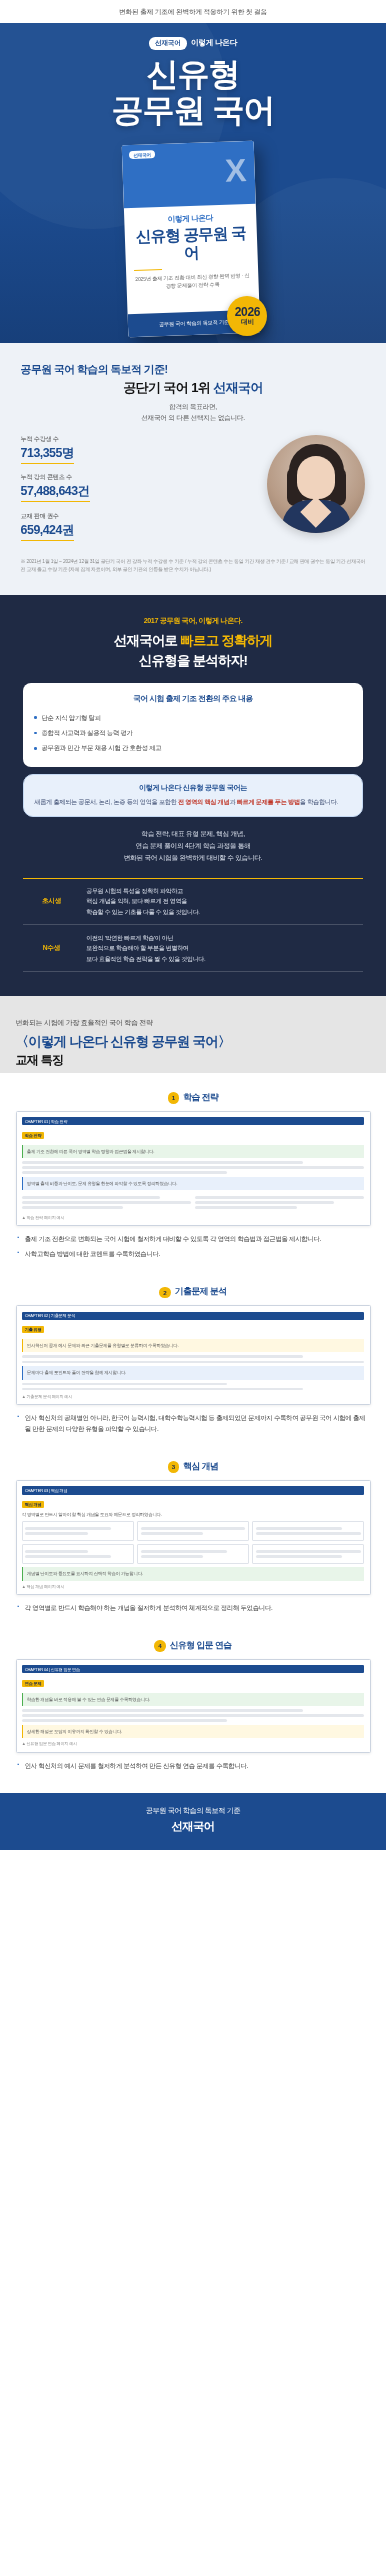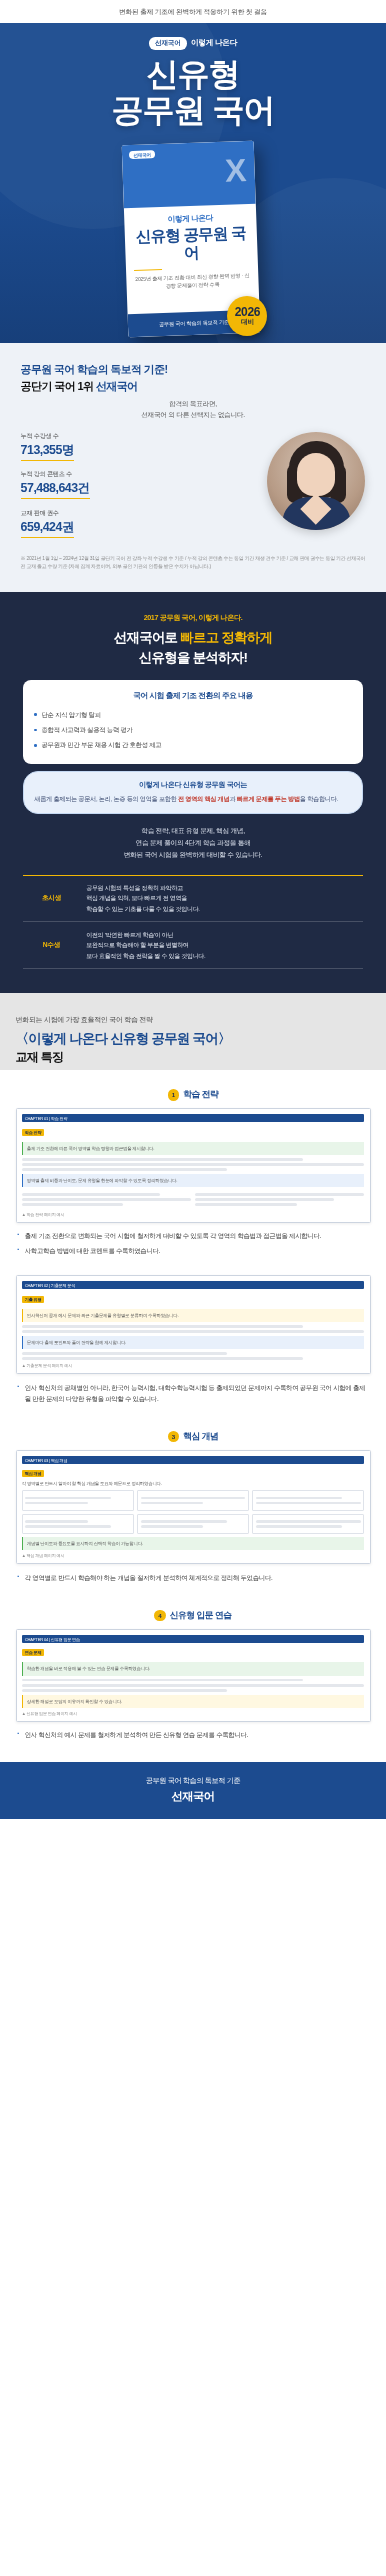--- a/index.html
+++ b/index.html
@@ -130,22 +130,22 @@
   .stats {
     background: #eef2f7;
     padding: 17.5px 20.6px 20.6px;
     position: relative;
   }
   .stats-h1 {
     text-align: left; color: #1c4b8f;
     font-size: 10.8px; font-weight: bold; letter-spacing: -0.5px; line-height: 1.5;
   }
   .stats-h2 {
-    color: #111;
-    font-size: 11px; font-weight: bold; letter-spacing: -0.6px;
+    text-align: center; color: #111;
+    font-size: 13px; font-weight: bold; letter-spacing: -0.6px;
     margin-top: 2.1px;
   }
   .stats-h2 b { color: #1c4b8f; }
   .stats-sub {
     text-align: center; color: #555; font-size: 6.7px; letter-spacing: -0.3px;
     margin-top: 5.2px; line-height: 1.6;
   }
   .stats-body { display: flex; align-items: flex-start; margin-top: 11.3px; }
   .stats-col { flex: 1; padding-right: 5.2px; }
   .stat-item { margin-bottom: 9.3px; }
@@ -214,21 +214,21 @@
   .dark-card li {
     font-size: 6.4px; color: #333; letter-spacing: -0.3px;
     padding: 2.6px 0 2.6px 7.2px; position: relative; line-height: 1.6;
   }
   .dark-card li:before {
     content: ""; position: absolute; left: 0; top: 6.2px;
     width: 2.6px; height: 2.6px; border-radius: 50%; background: #2f6fc4;
   }
   .accent-card {
     background: #e8f0fb; border: 0.5px solid #c4d8f2;
-    border-radius: 15px; margin-top: 7.2px; padding: 8.2px 10.3px;
+    border-radius: 10px; margin-top: 7.2px; padding: 8.2px 10.3px;
   }
   .accent-card h4 { color:#1c4b8f; margin: 0 0 4.1px; font-size: 7.2px; letter-spacing:-0.4px; text-align:center;}
   .accent-card p { margin: 0; font-size: 6.2px; color: #35456b; line-height: 1.7; letter-spacing: -0.3px; }
   .accent-card .em { color: #c0392b; font-weight: bold; }
   .dark-note {
     margin-top: 11.3px; font-size: 6.7px; text-align: center; line-height: 1.8;
     letter-spacing: -0.3px; color: #dfe5f0;
   }
 
   
@@ -483,20 +483,24 @@
       </div>
       <div class="shot-caption">▲ 학습 전략 페이지 예시</div>
     </div>
     <div class="bullets">
       <p>출제 기조 전환으로 변화되는 국어 시험에 철저하게 대비할 수 있도록 각 영역의 학습법과 접근법을 제시합니다.</p>
       <p>사학고학습 방법에 대한 코멘트를 수록하였습니다.</p>
     </div>
   </div>
 
   <div class="feature">
+    <div class="feat-title">
+      <span class="feat-num">2</span>
+      <span class="feat-label">기출문제 분석</span>
+    </div>
     <div class="shot">
       <div class="shot-bar">CHAPTER 02 | 기출문제 분석</div>
       <span class="shot-tag">기출 유형</span>
       <div class="shot-yellow">
         <div class="shot-text">인사혁신처 공개 예시 문제와 최근 기출문제를 유형별로 분류하여 수록하였습니다.</div>
       </div>
       <div class="shot-line m"></div>
       <div class="shot-line"></div>
       <div class="shot-blue">
         <div class="shot-text">문제마다 출제 포인트와 풀이 전략을 함께 제시합니다.</div>

